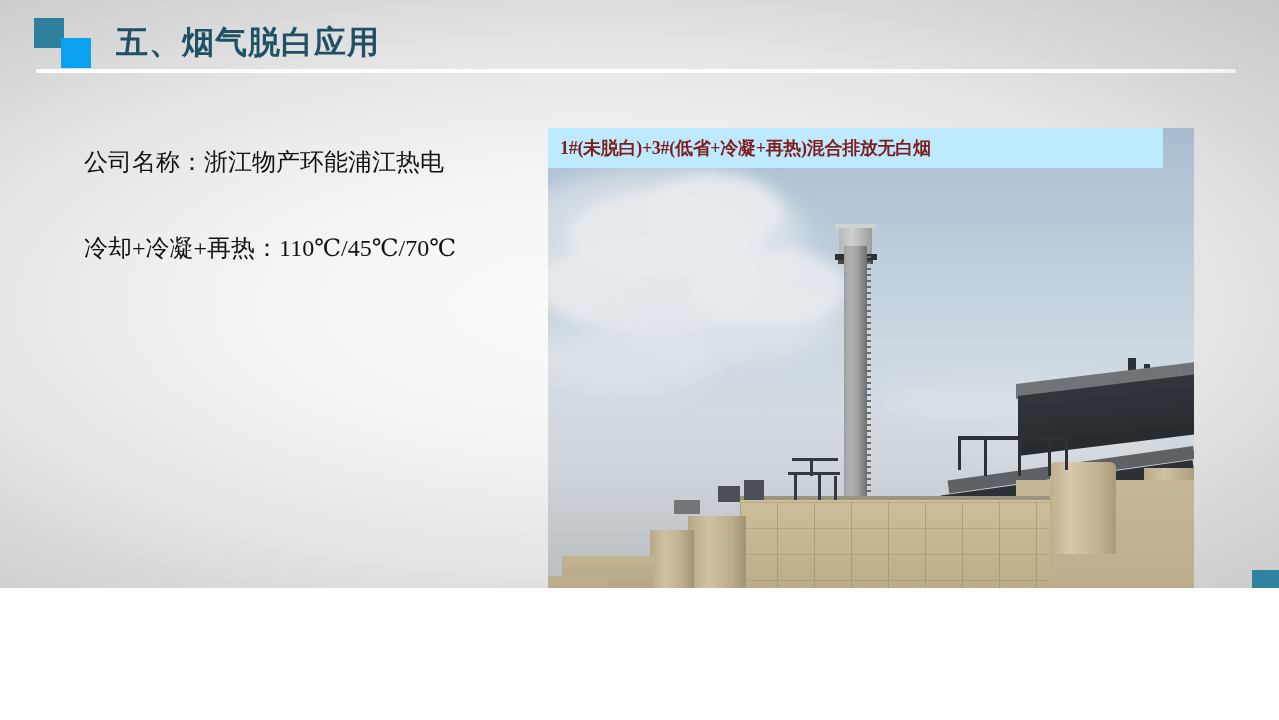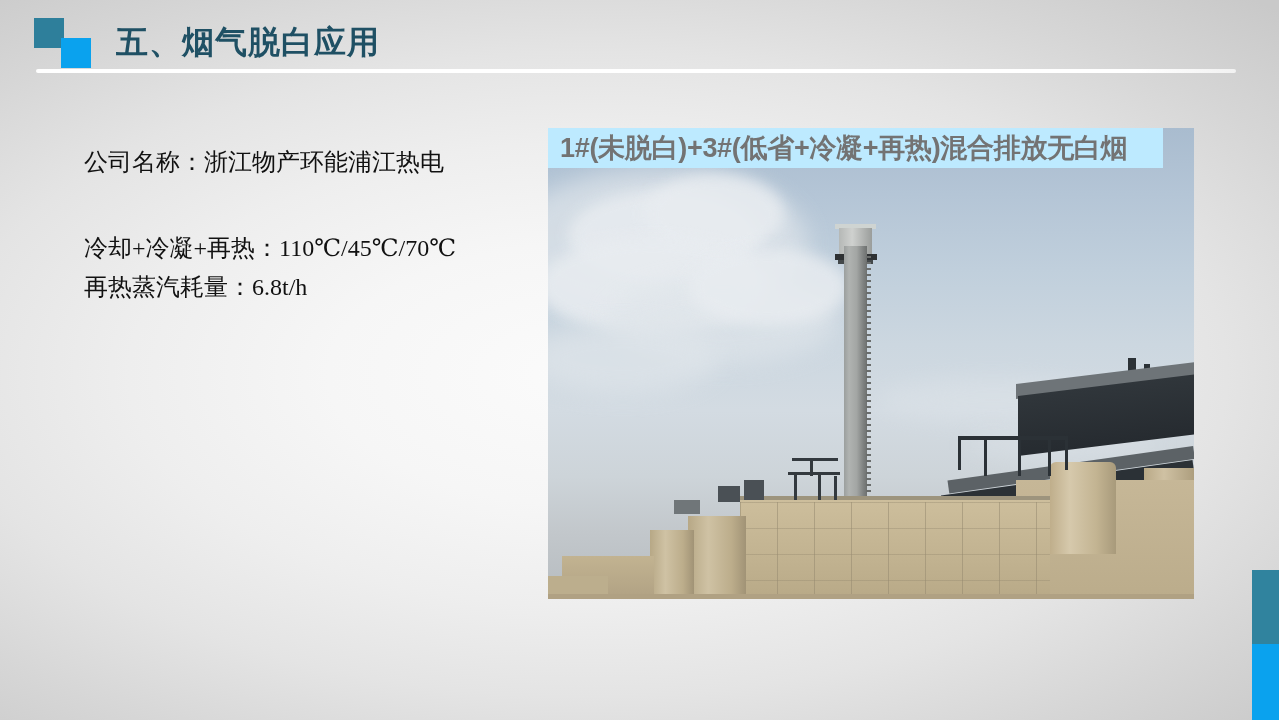--- a/index.html
+++ b/index.html
@@ -7,21 +7,21 @@
 
   html, body {
     width:1279px; height:720px;
     overflow:hidden;
     font-family:"Liberation Serif", serif;
   }
 
   
   #slide {
     position:relative;
-    width:1279px; height:720px;
+    width:1279px; height:588px;
     background:
       radial-gradient(ellipse 78% 70% at 46% 52%,
         #fbfbfb 0%, #f6f6f6 26%, #eeeeee 46%,
         #e4e4e4 64%, #d6d6d6 82%, #c9c9c9 100%);
     overflow:hidden;
   }
 
   
   #header {
     position:absolute; left:0; top:0; width:100%; height:92px;
@@ -71,23 +71,23 @@
   }
   #photo-caption {
     position:absolute; left:0; top:0;
     width:615px; height:40px;
     background:#bdeaff;
     display:flex; align-items:center;
     padding-left:12px;
     z-index:5;
   }
   #photo-caption-text {
-    font-family:Liberation Sans, sans-serif;
-    font-size:27px; font-weight:bold;
-    color:#737373;
+    font-family:Liberation Serif, serif;
+    font-size:18px; font-weight:bold;
+    color:#7f1d1d;
     white-space:nowrap;
     letter-spacing:-0.3px;
   }
 
   
   #photo {
     position:absolute; left:0; top:0;
     width:646px; height:471px;
     overflow:hidden;
     background:linear-gradient(to bottom,
@@ -294,21 +294,20 @@
   <div id="text-column">
 
     <div class="text-group">
       <div class="text-line">公司名称：浙江物产环能浦江热电</div>
     </div>
 
     <div id="group-spacer"></div>
 
     <div class="text-group">
       <div class="text-line">冷却+冷凝+再热：110℃/45℃/70℃</div>
-      <div class="text-line">再热蒸汽耗量：6.8t/h</div>
     </div>
 
   </div>
 
   <div id="photo-block">
 
     <div id="photo">
 
       <div class="cloud-soft" style="left:-40px;  top:40px;  width:300px; height:150px;"></div>
       <div class="cloud" style="left:20px;  top:62px;  width:190px; height:92px;"></div>

